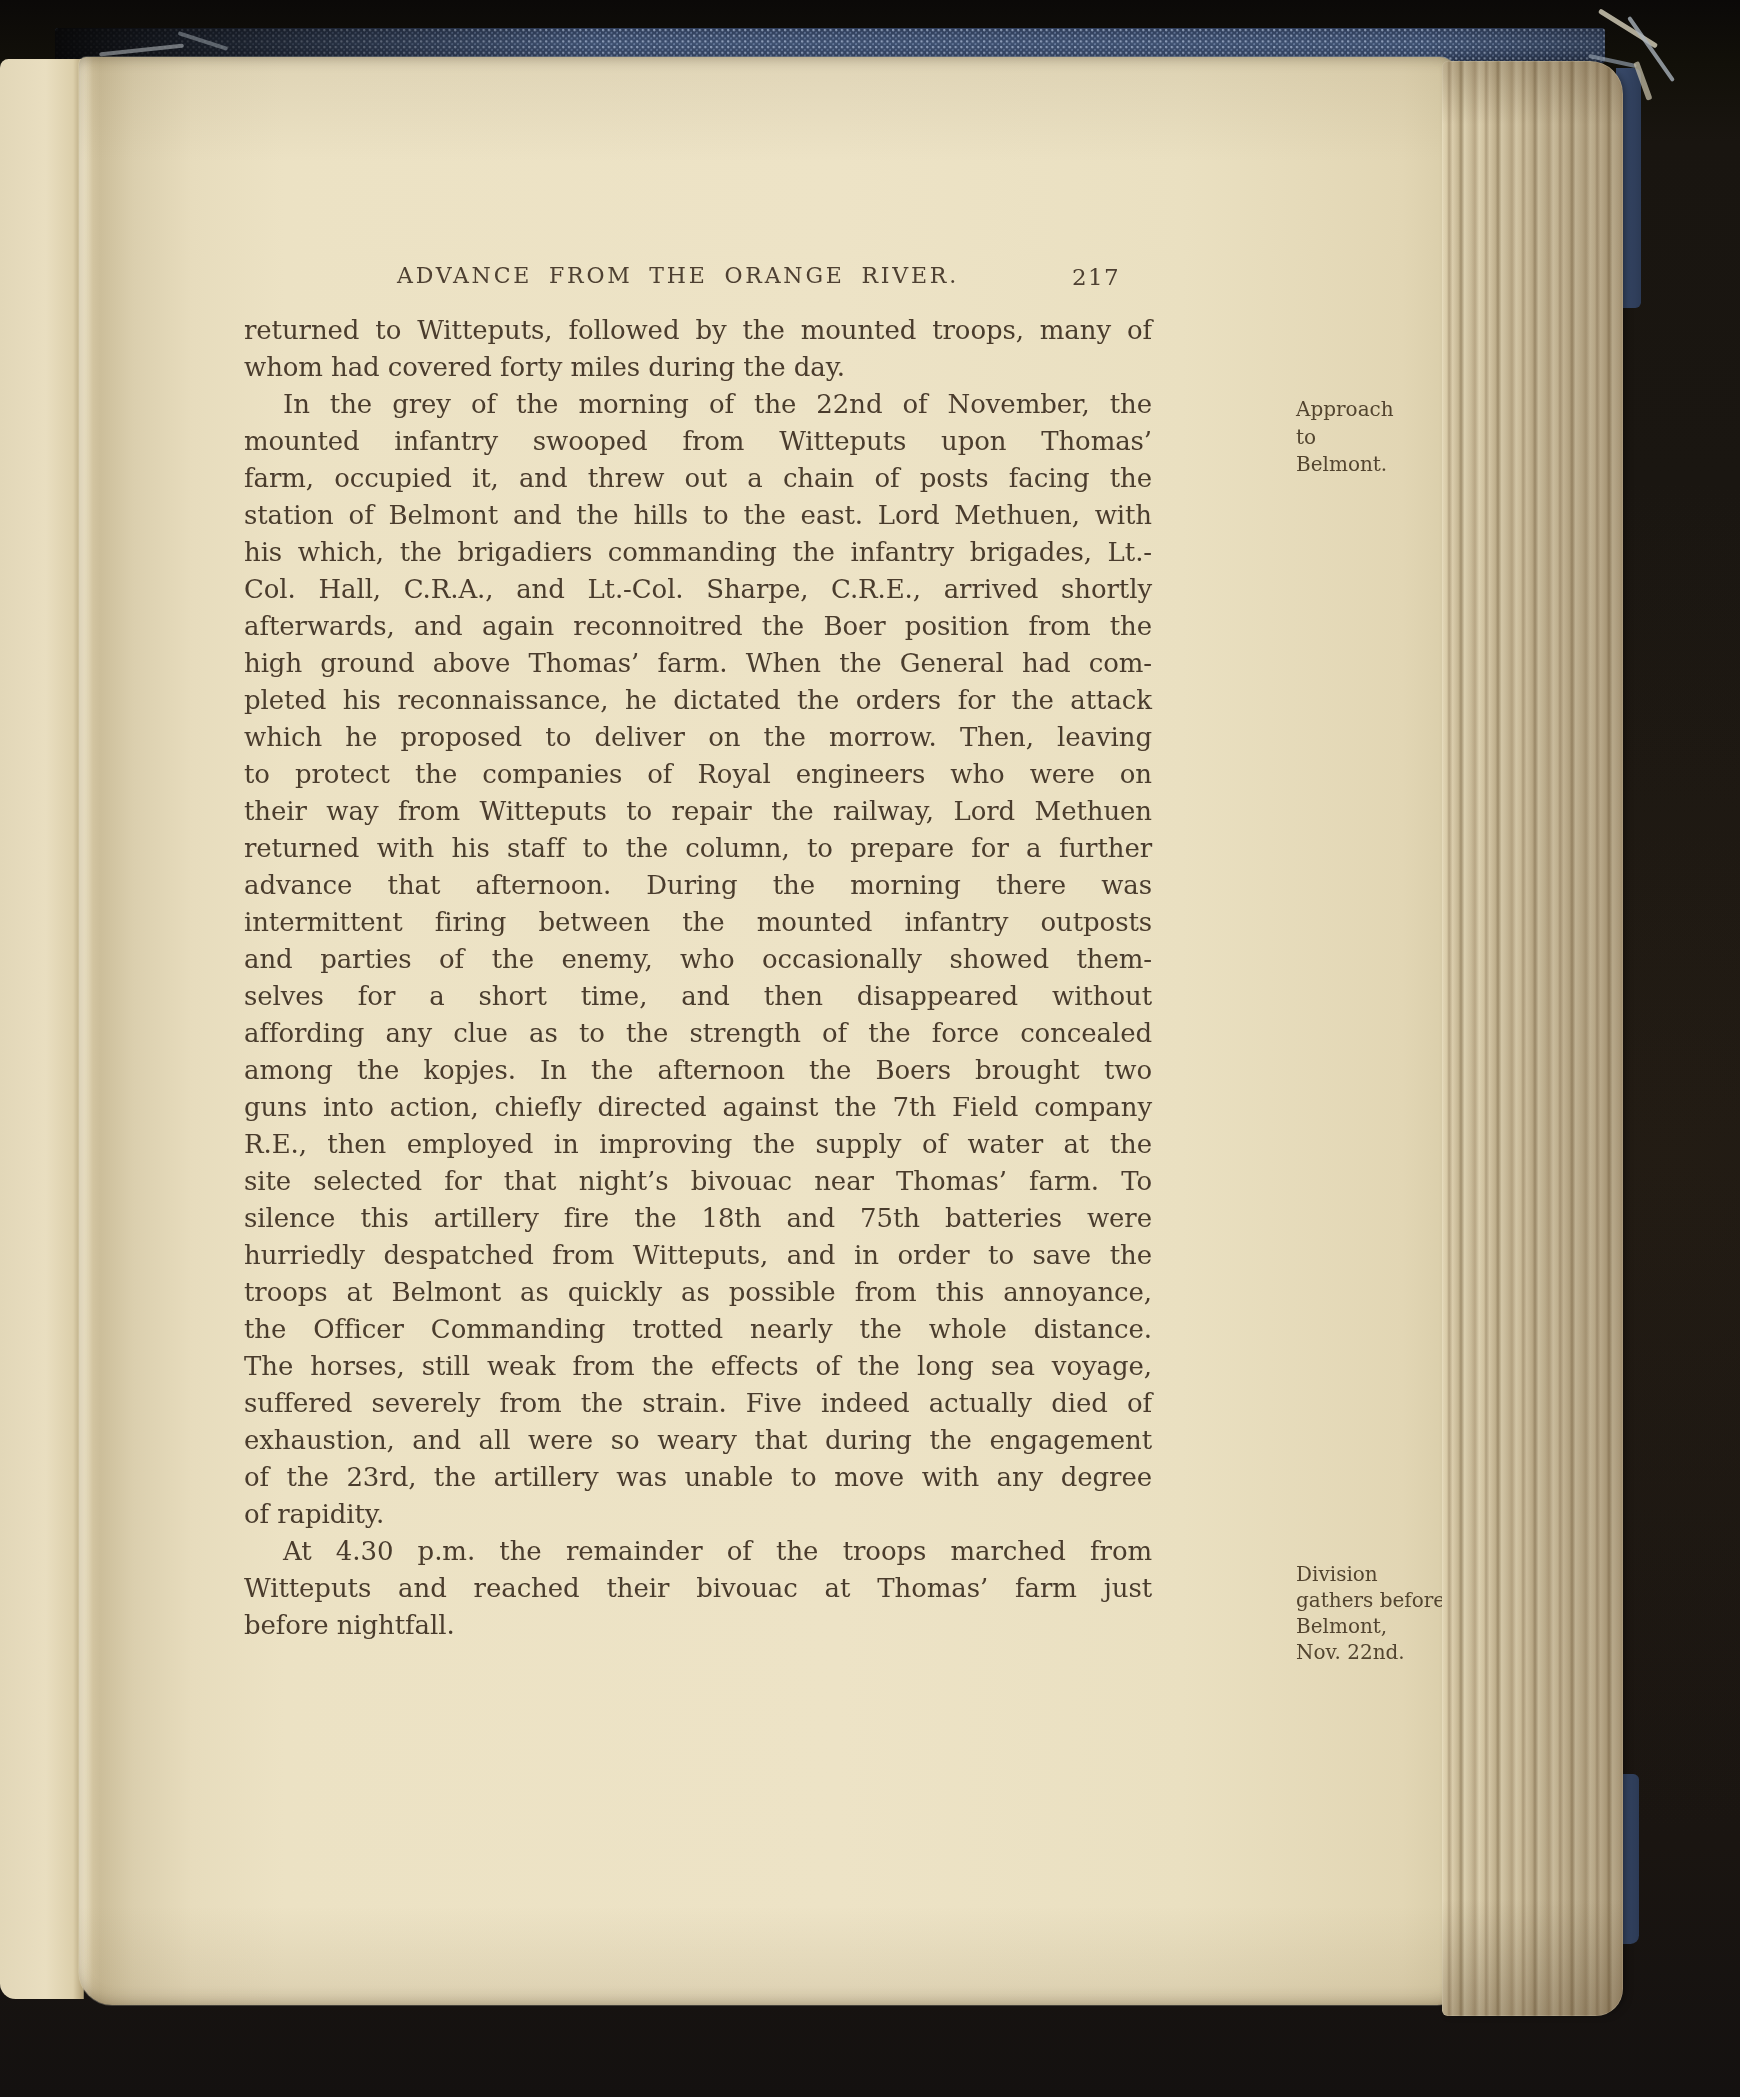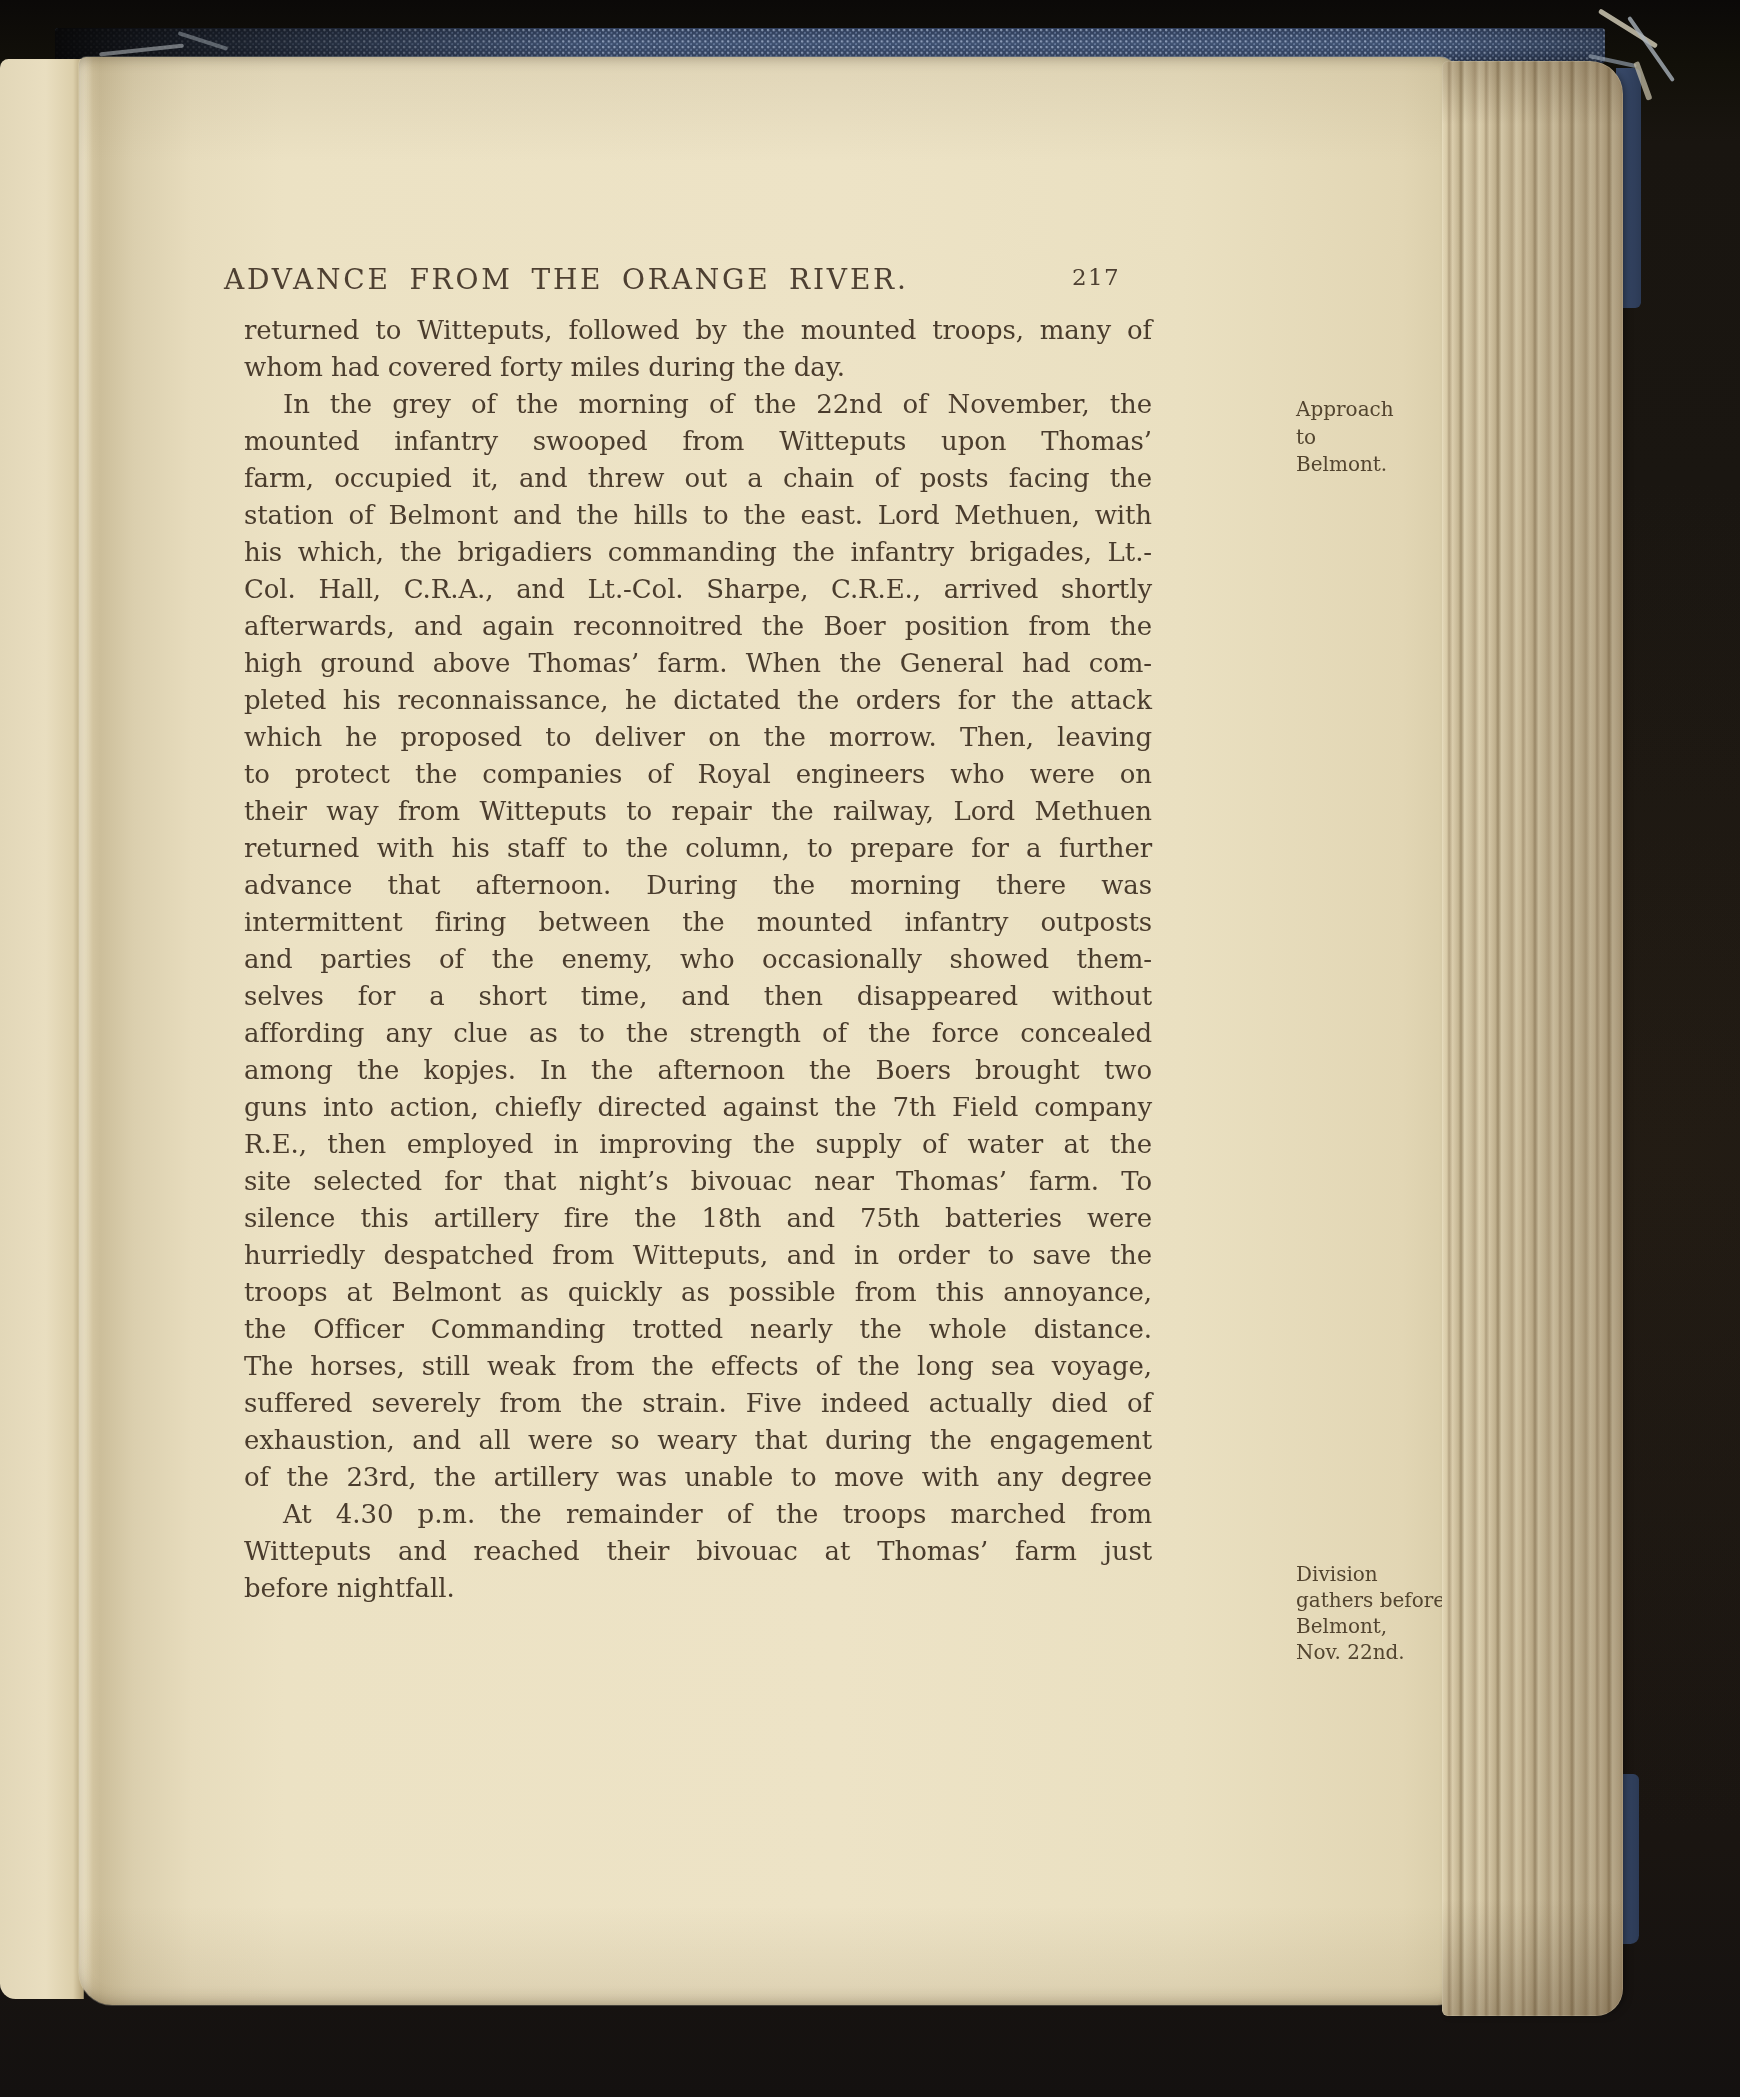--- a/index.html
+++ b/index.html
@@ -62,22 +62,22 @@
       linear-gradient(180deg, rgba(80,60,35,.25) 0, rgba(80,60,35,0) 64px, rgba(80,60,35,0) 94%, rgba(80,60,35,.3) 100%),
       linear-gradient(90deg, rgba(0,0,0,0) 0%, rgba(122,100,70,.18) 45%, rgba(96,74,48,.34) 100%),
       repeating-linear-gradient(90deg,
         #e4d9b9 0px,#d8caa7 5px,#b5a483 7px,#ddd0af 10.6px,#c9ba97 16.3px,#a2916f 19px,#e0d5b5 22.6px,#cfc19f 29px,#bcab89 33px,#e2d7b7 37px);
     box-shadow: inset 0 0 0 0.7px rgba(246,240,222,.2), 4.2px 0 10px -4.2px rgba(0,0,0,.6);
   }
   
   .text-area{position:absolute;left:165px;top:0;width:908px;height:1948px;color:#4a3c2d;}
   .hdr{position:absolute;left:0;top:206px;width:100%;height:38px;}
   .hdr-title{
-    display:block;text-align:left;transform:translateX(-20px);
-    font-size:28px;letter-spacing:2.8px;word-spacing:7px;color:#4e4032;white-space:nowrap;
+    display:block;text-align:center;transform:translateX(-20px);
+    font-size:22px;letter-spacing:2.8px;word-spacing:7px;color:#4e4032;white-space:nowrap;
   }
   .hdr-num{position:absolute;right:32px;top:1.4px;font-size:23px;letter-spacing:1.4px;color:#4e4032;}
   .body-lines{position:absolute;left:0;top:255px;width:100%;}
   .line{
     height:37px;line-height:37px;font-size:26px;letter-spacing:-0.1px;
     text-align:justify;text-align-last:justify;white-space:nowrap;color:#4a3c2d;
   }
   .line.end{text-align:right;text-align-last:left;}
   .line.ind{padding-left:39px;}
   .note{position:absolute;width:233px;color:#52442f;}
@@ -137,20 +137,21 @@
           <div class="line">R.E., then employed in improving the supply of water at the</div>
           <div class="line">site selected for that night’s bivouac near Thomas’ farm. To</div>
           <div class="line">silence this artillery fire the 18th and 75th batteries were</div>
           <div class="line">hurriedly despatched from Witteputs, and in order to save the</div>
           <div class="line">troops at Belmont as quickly as possible from this annoyance,</div>
           <div class="line">the Officer Commanding trotted nearly the whole distance.</div>
           <div class="line">The horses, still weak from the effects of the long sea voyage,</div>
           <div class="line">suffered severely from the strain. Five indeed actually died of</div>
           <div class="line">exhaustion, and all were so weary that during the engagement</div>
           <div class="line">of the 23rd, the artillery was unable to move with any degree</div>
+          <div class="line end">of rapidity.</div>
           <div class="line ind">At 4.30 p.m. the remainder of the troops marched from</div>
           <div class="line">Witteputs and reached their bivouac at Thomas’ farm just</div>
           <div class="line end">before nightfall.</div>
         </div>
 
       <div class="note note-1">
         <div class="nline">Approach</div>
         <div class="nline">to</div>
         <div class="nline">Belmont.</div>
       </div>

